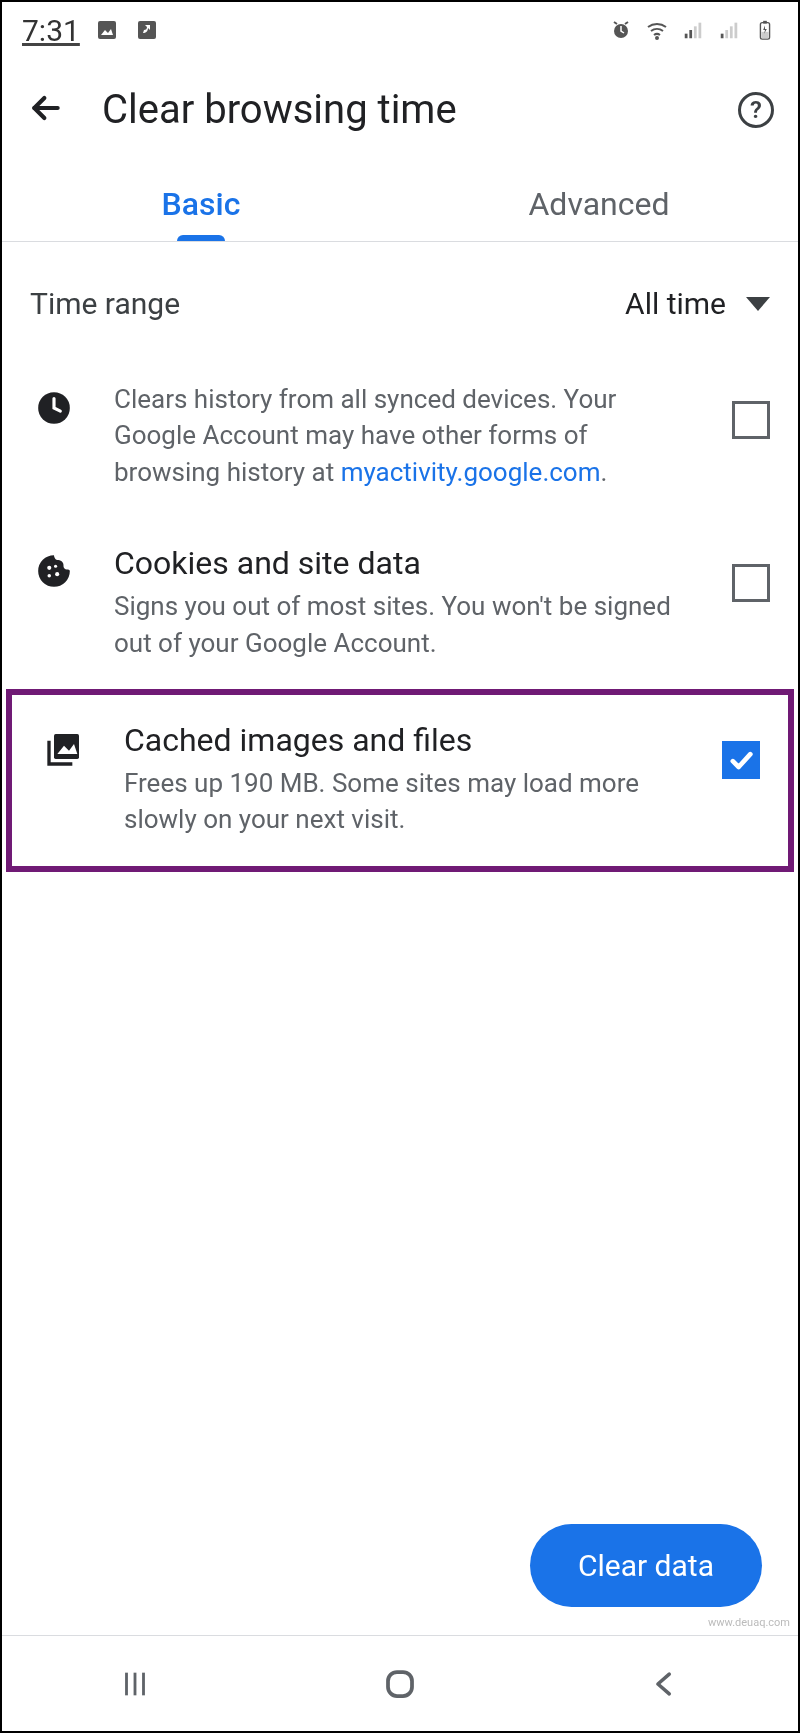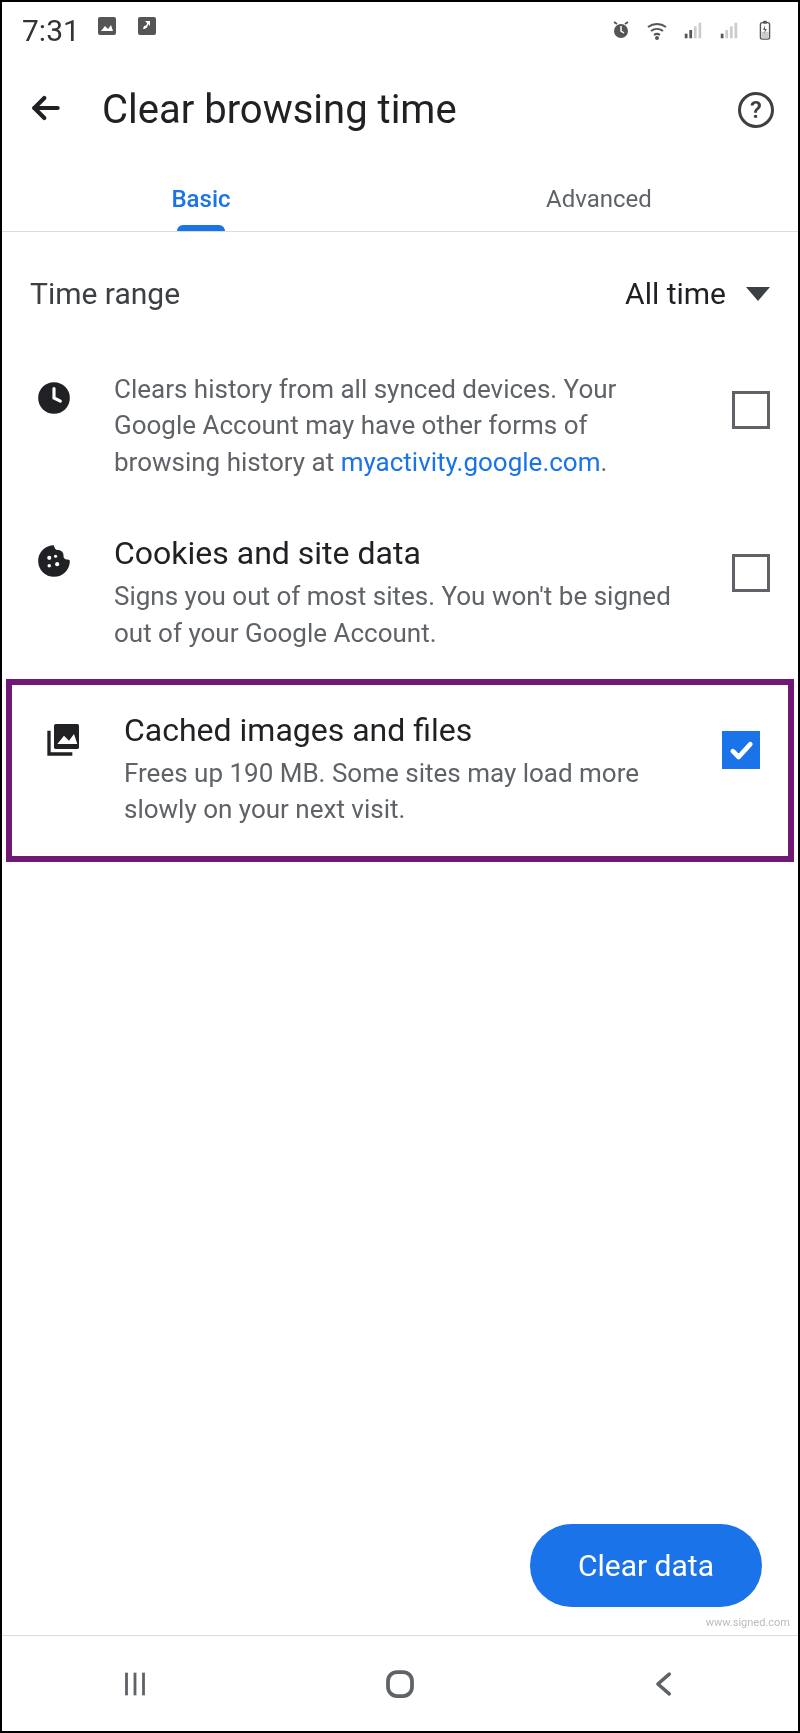--- a/index.html
+++ b/index.html
@@ -14,40 +14,40 @@
   }
   .status-bar {
     height: 56px;
     display: flex;
     align-items: center;
     justify-content: space-between;
     padding: 0 20px;
     font-size: 28px;
     color: #444;
   }
-  .status-left { display:flex; gap:14px; }
+  .status-left { display:flex; align-items:center; gap:14px;text-decoration:underline; }
   .status-right { display:flex; align-items:center; gap:10px; }
   .status-time { font-weight:400; font-size:30px; color:#333; }
   .mini-icon { width:26px; height:26px; display:inline-flex; align-items:center; justify-content:center; }
   .app-bar {
     display:flex; align-items:center;
     padding: 28px 24px 30px 24px;
     gap: 36px;
   }
   .app-title { font-size:40px; font-weight:400; color:#202124; flex:1; }
   .help-icon { width:36px; height:36px; border:3px solid #3c4043; border-radius:50%; display:flex; align-items:center; justify-content:center; font-size:24px; font-weight:600; color:#3c4043; }
   .tabs {
     display:flex;
     border-bottom:1px solid #dadce0;
   }
   .tab {
     flex:1;
     text-align:center;
     padding: 22px 0 18px;
-    font-size:24px;
+    font-size:32px;
     color:#5f6368;
     position:relative;
   }
   .tab.active { color:#1a73e8; font-weight:500; }
   .tab.active::after {
     content:"";
     position:absolute;
     bottom:0; left:50%; transform:translateX(-50%);
     width:48px; height:6px; background:#1a73e8; border-radius:6px 6px 0 0;
   }
@@ -279,13 +279,13 @@
         <rect x="4" y="4" width="16" height="16" rx="6"></rect>
       </svg>
   </div>
   <div class="nav-icon">
     <svg viewBox="0 0 24 24" width="34" height="34" fill="none" stroke="#5f6368" stroke-width="2.5" stroke-linecap="round" stroke-linejoin="round">
         <polyline points="15 5 7 12 15 19"></polyline>
       </svg>
   </div>
 </div>
 
-<div class="watermark">www.signed.com</div>
+<div class="watermark">www.deuaq.com</div>
 
 </body></html>

